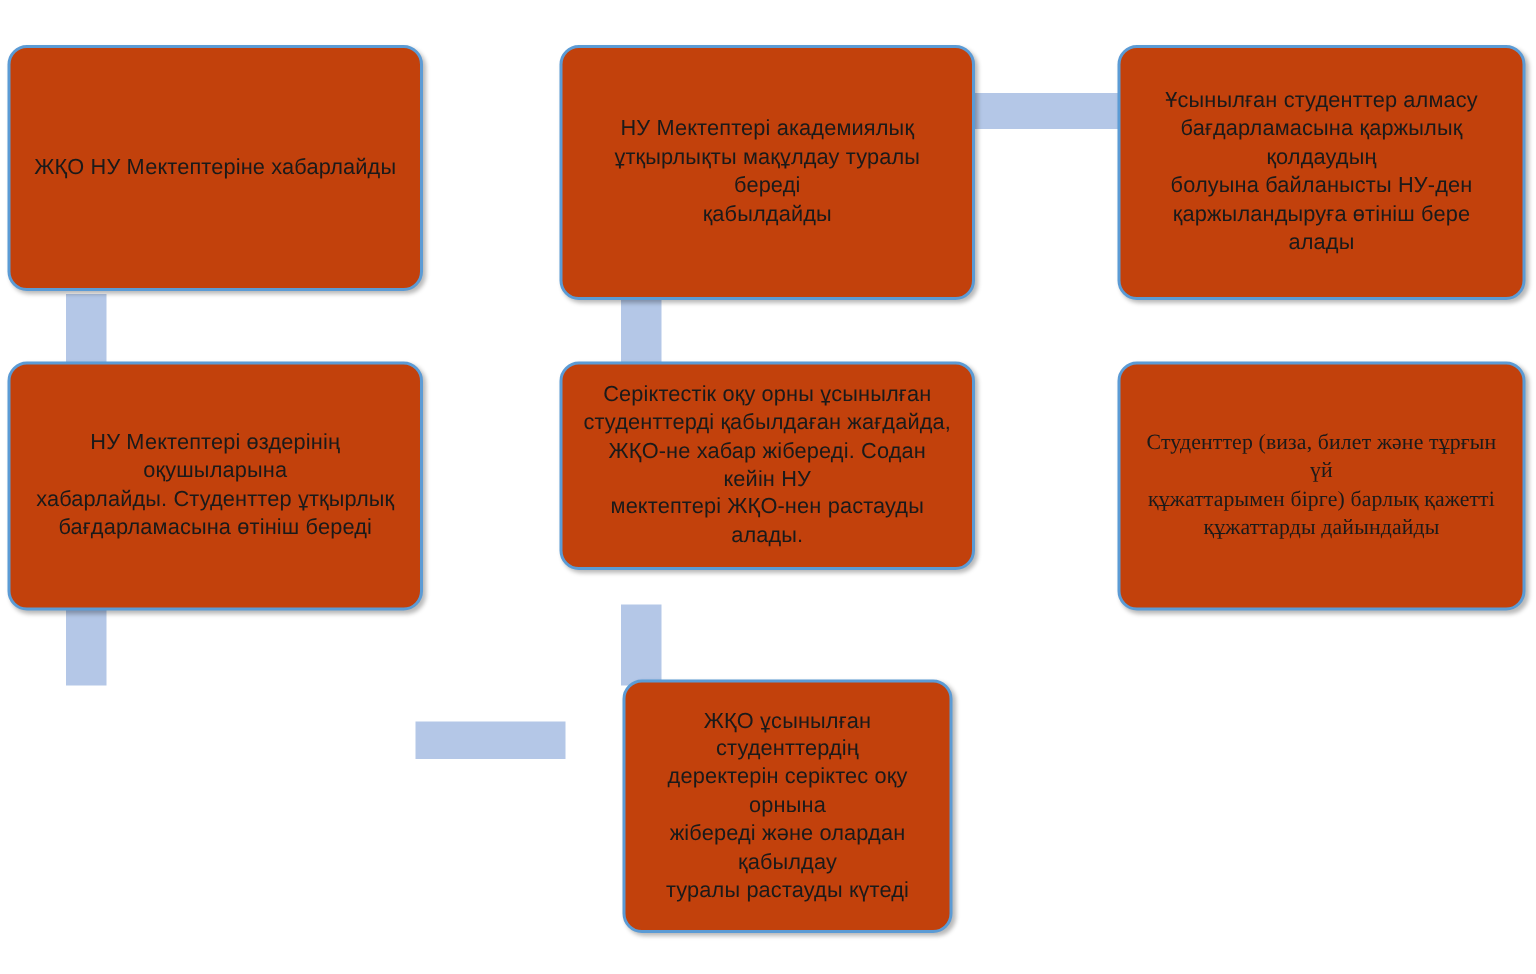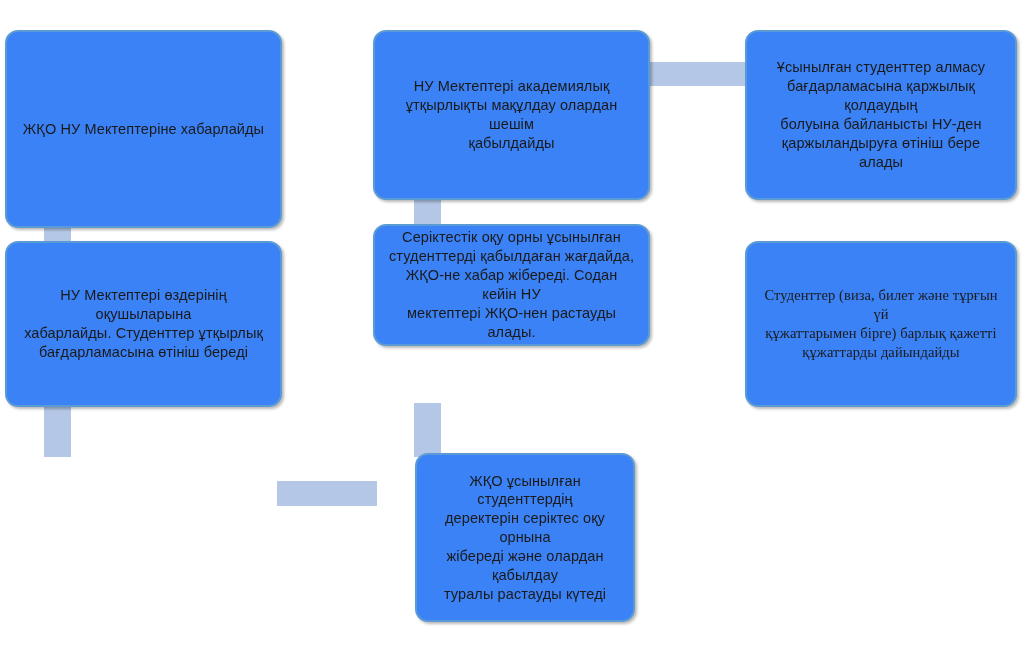--- a/index.html
+++ b/index.html
@@ -11,21 +11,21 @@
     position: relative;
     width: 1024px;
     height: 649px;
     background: #ffffff;
     overflow: hidden;
     font-family: "Liberation Sans", sans-serif;
   }
   .node {
     position: absolute;
     box-sizing: border-box;
-    background: #3b82f6;
+    background: #c2410c;
     border: 2px solid #5B9BD5;
     border-radius: 13px;
     display: flex;
     align-items: center;
     z-index: 3;
     box-shadow: 2px 2px 3px rgba(0,0,0,0.28);
   }
   .node-label {
     display: block;
     width: 100%;
@@ -49,44 +49,44 @@
 
 <div id="canvas">
 
   <div class="connector" style="left:44px; top:196px; width:27px; height:48px;"></div>
   <div class="connector" style="left:44px; top:403px; width:27px; height:54px;"></div>
   <div class="connector" style="left:414px; top:196px; width:27px; height:48px;"></div>
   <div class="connector" style="left:414px; top:403px; width:27px; height:54px;"></div>
   <div class="connector" style="left:646px; top:62px; width:103px; height:24px;"></div>
   <div class="connector" style="left:277px; top:481px; width:100px; height:25px;"></div>
 
-  <div class="node" style="left:5px; top:30px; width:277px; height:198px;">
+  <div class="node" style="left:5px; top:30px; width:277px; height:164px;">
     <span class="node-label">ЖҚО НУ Мектептеріне хабарлайды</span>
   </div>
 
   <div class="node" style="left:373px; top:30px; width:277px; height:170px;">
     <span class="node-label">НУ Мектептері академиялық
-ұтқырлықты мақұлдау олардан шешім
+ұтқырлықты мақұлдау туралы береді
 қабылдайды</span>
   </div>
 
   <div class="node" style="left:745px; top:30px; width:272px; height:170px;">
     <span class="node-label">Ұсынылған студенттер алмасу
 бағдарламасына қаржылық қолдаудың
 болуына байланысты НУ-ден
 қаржыландыруға өтініш бере алады</span>
   </div>
 
   <div class="node" style="left:5px; top:241px; width:277px; height:166px;">
     <span class="node-label">НУ Мектептері өздерінің оқушыларына
 хабарлайды. Студенттер ұтқырлық
 бағдарламасына өтініш береді</span>
   </div>
 
-  <div class="node" style="left:373px; top:224px; width:277px; height:122px;">
+  <div class="node" style="left:373px; top:241px; width:277px; height:139px;">
     <span class="node-label">Серіктестік оқу орны ұсынылған
 студенттерді қабылдаған жағдайда,
 ЖҚО-не хабар жібереді. Содан кейін НУ
 мектептері ЖҚО-нен растауды алады.</span>
   </div>
 
   <div class="node" style="left:745px; top:241px; width:272px; height:166px;font-family:Liberation Serif, serif;">
     <span class="node-label">Студенттер (виза, билет және тұрғын үй
 құжаттарымен бірге)  барлық қажетті
 құжаттарды дайындайды</span>

